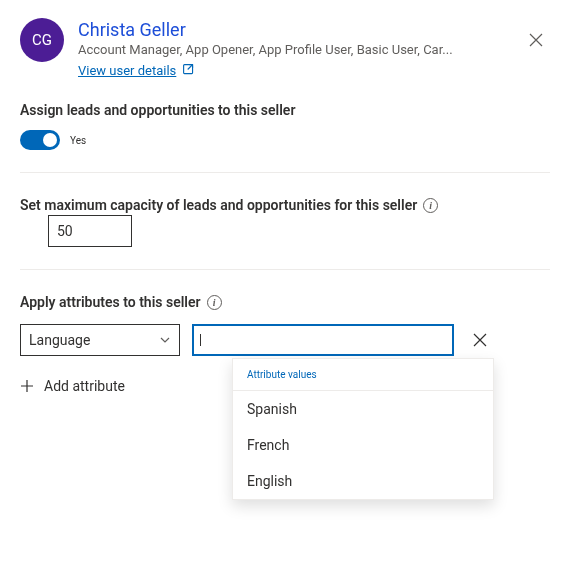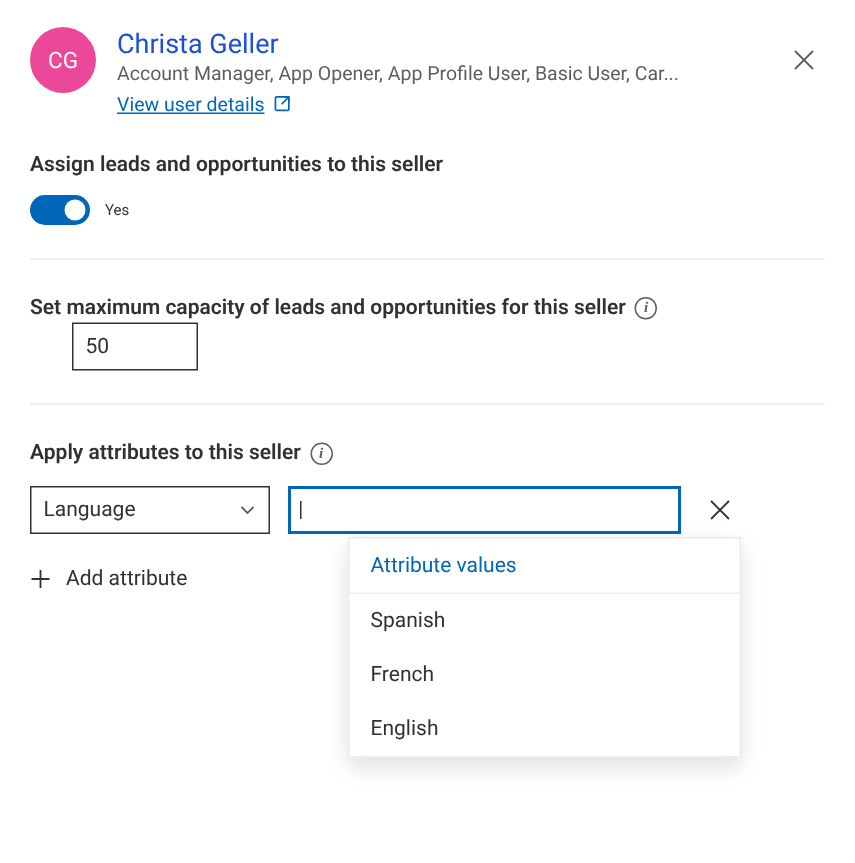--- a/index.html
+++ b/index.html
@@ -9,21 +9,21 @@
     color: #323130;
     background: #fff;
     width: 570px;
     height: 575px;
     position: relative;
   }
   .panel { padding: 18px 20px; }
   .header { display: flex; align-items: flex-start; gap: 14px; position: relative; }
   .avatar {
     width: 44px; height: 44px; border-radius: 50%;
-    background: #ec4899; color: #fff;
+    background: #4c1d95; color: #fff;
     display: flex; align-items: center; justify-content: center;
     font-size: 15px; font-weight: 400;
     flex-shrink: 0;
   }
   .header-text { flex: 1; min-width: 0; }
   .name { font-size: 18px; font-weight: 400; color: #1d4ed8; line-height: 1.3; }
   .roles { font-size: 13px; color: #605e5c; white-space: nowrap; overflow: hidden; text-overflow: ellipsis; max-width: 420px; margin-top: 1px;}
   .link-row { margin-top: 6px; display: flex; gap: 6px; }
   .link { color: #0067b8; font-size: 13px; text-decoration: underline; cursor: pointer; }
   .open-icon { width: 13px; height: 13px; color: #0067b8; }
@@ -86,21 +86,21 @@
     position: absolute;
     left: 212px; top: 34px;
     width: 262px;
     background: #fff;
     border: 1px solid #edebe9;
     box-shadow: 0 6px 14px rgba(0,0,0,0.13);
     z-index: 10;
   }
   .dropdown-header {
     padding: 10px 14px;
-    font-size: 14px;
+    font-size: 10px;
     color: #0067b8;
     border-bottom: 1px solid #edebe9;
   }
   .dropdown-item {
     padding: 10px 14px;
     font-size: 14px;
     color: #323130;
     cursor: pointer;
   }
   .add-row {

